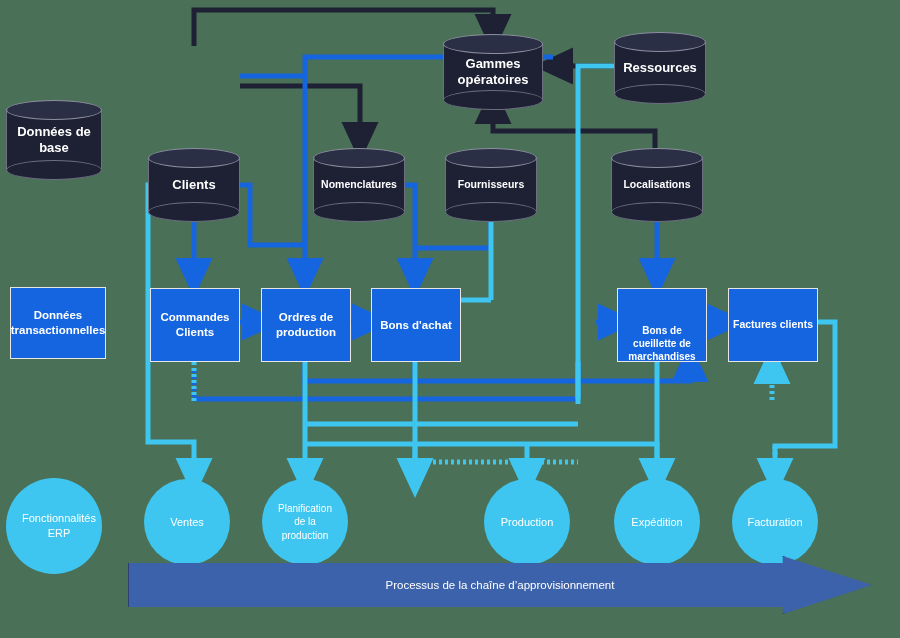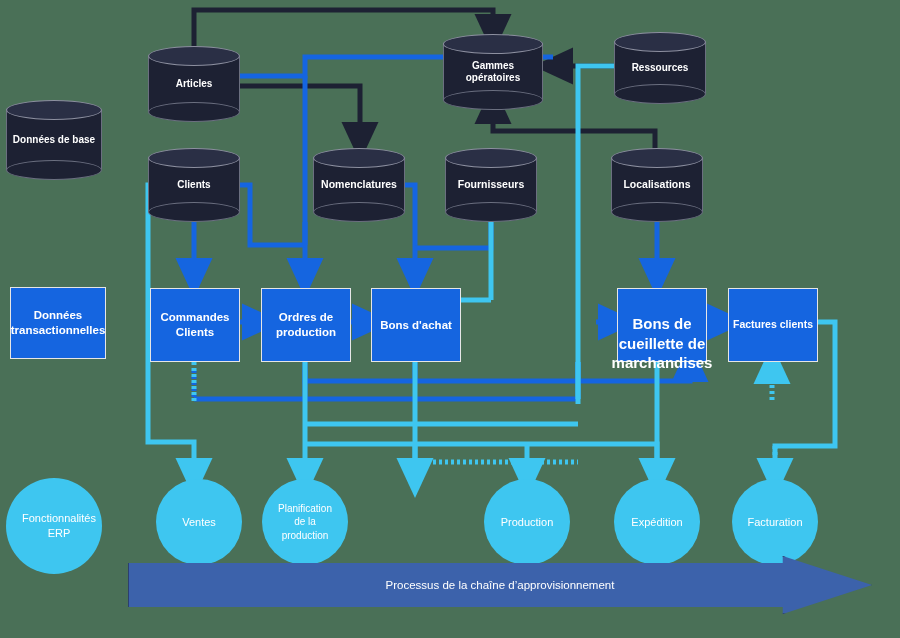--- a/index.html
+++ b/index.html
@@ -11,21 +11,21 @@
   
   .cyl{position:absolute;}
   .cyl .body{position:absolute;left:0;top:10px;right:0;bottom:10px;
              background:#1d2133;border-left:1px solid #6b6f80;border-right:1px solid #6b6f80;}
   .cyl .top{position:absolute;left:0;top:0;width:100%;height:20px;
             background:#2a2f45;border:1px solid #8d90a0;border-radius:50%/50%;box-sizing:border-box;}
   .cyl .bot{position:absolute;left:0;bottom:0;width:100%;height:20px;
             background:#1d2133;border:1px solid #6b6f80;border-radius:50%/50%;box-sizing:border-box;}
   .cyl .lbl{position:absolute;left:0;top:0;width:100%;height:100%;
             display:flex;align-items:center;justify-content:center;text-align:center;
-            color:#ffffff;font-size:10px;font-weight:bold;line-height:1.25;z-index:3;padding:0 4px;box-sizing:border-box;}
+            color:#ffffff;font-size:13px;font-weight:bold;line-height:1.25;z-index:3;padding:0 4px;box-sizing:border-box;}
 
   
   .box{position:absolute;background:#1565e0;border:1px solid #e6e6e6;
        display:flex;align-items:center;justify-content:center;text-align:center;
        color:#ffffff;font-size:11.5px;font-weight:bold;line-height:1.3;box-sizing:border-box;padding:0 3px;}
 
   
   .circ{position:absolute;border-radius:50%;background:#3ec6f0;
         display:flex;align-items:center;justify-content:center;text-align:center;
         color:#ffffff;font-size:11px;line-height:1.35;box-sizing:border-box;padding:0 6px;}
@@ -141,26 +141,20 @@
   <div class="box" style="left:10px;top:287px;width:96px;height:72px;">
     <span style="white-space:pre-line;">Données
 transactionnelles</span>
   </div>
 
   <div class="circ" style="left:6px;top:478px;width:96px;height:96px;justify-content:flex-end;">
     <span style="white-space:pre-line;">Fonctionnalités
 ERP</span>
   </div>
 
-  <div class="cyl" style="left:148px;top:46px;width:92px;height:76px;">
-    <div class="body"></div>
-    <div class="bot"></div>
-    <div class="top"></div>
-    <div class="lbl">Articles</div>
-  </div>
 
   <div class="cyl" style="left:443px;top:34px;width:100px;height:76px;">
     <div class="body"></div>
     <div class="bot"></div>
     <div class="top"></div>
     <div class="lbl" style="white-space:pre-line;">Gammes
 opératoires</div>
   </div>
 
   <div class="cyl" style="left:614px;top:32px;width:92px;height:72px;">
@@ -206,30 +200,30 @@
   <div class="box" style="left:261px;top:288px;width:90px;height:74px;">
     <span style="white-space:pre-line;">Ordres de
 production</span>
   </div>
 
   <div class="box" style="left:371px;top:288px;width:90px;height:74px;">
     <span style="white-space:pre-line;">Bons d'achat</span>
   </div>
 
   <div class="box" style="left:617px;top:288px;width:90px;height:74px;">
-    <span style="white-space:pre-line;font-size:15px;margin-top:37px;">Bons de
+    <span style="white-space:pre-line;font-size:10px;margin-top:37px;">Bons de
 cueillette de
 marchandises</span>
   </div>
 
   <div class="box" style="left:728px;top:288px;width:90px;height:74px;">
     <span style="white-space:pre-line;font-size:10.5px;">Factures clients</span>
   </div>
 
-  <div class="circ" style="left:156px;top:479px;width:86px;height:86px;">
+  <div class="circ" style="left:144px;top:479px;width:86px;height:86px;">
     <span style="white-space:pre-line;">Ventes</span>
   </div>
 
   <div class="circ" style="left:262px;top:479px;width:86px;height:86px;">
     <span style="white-space:pre-line;font-size:10px;">Planification
 de la
 production</span>
   </div>
 
 

